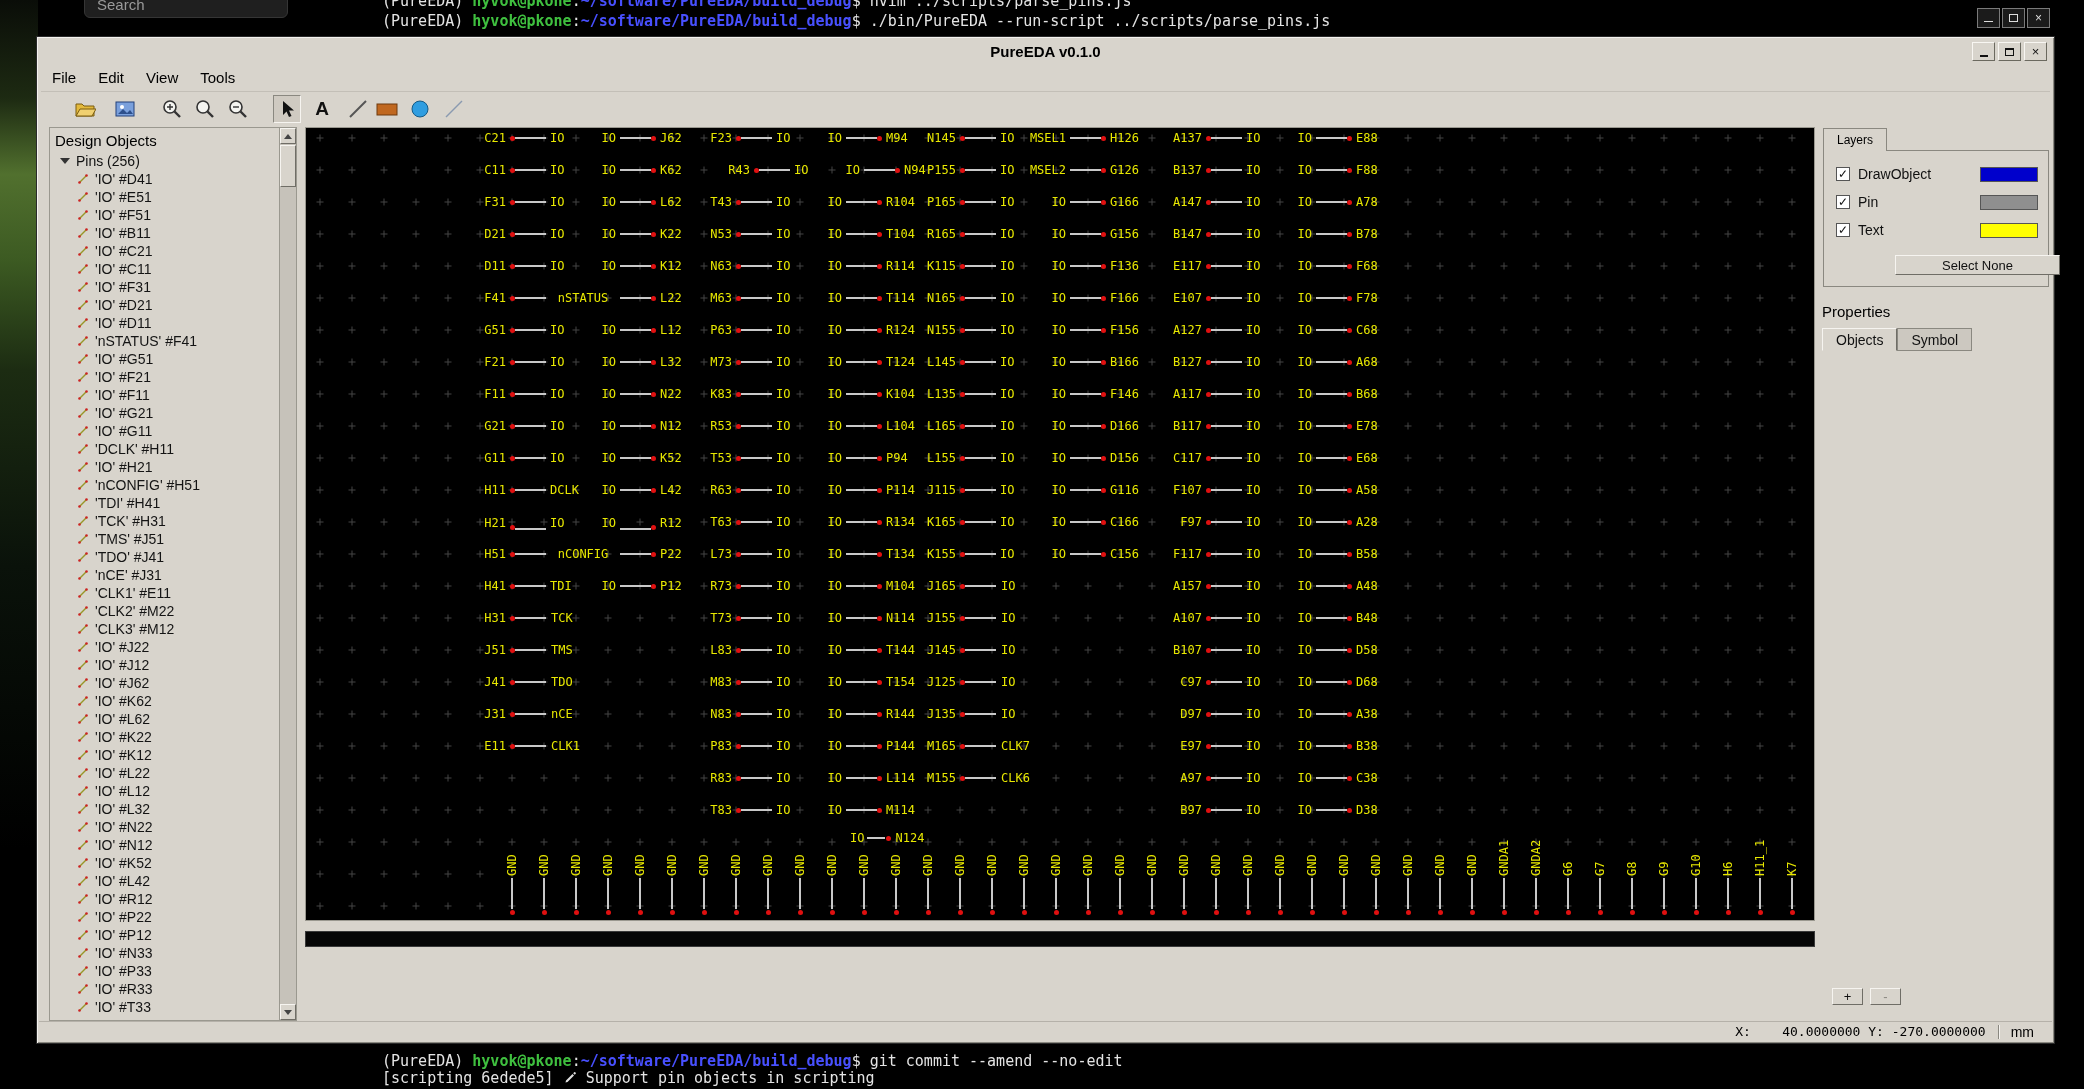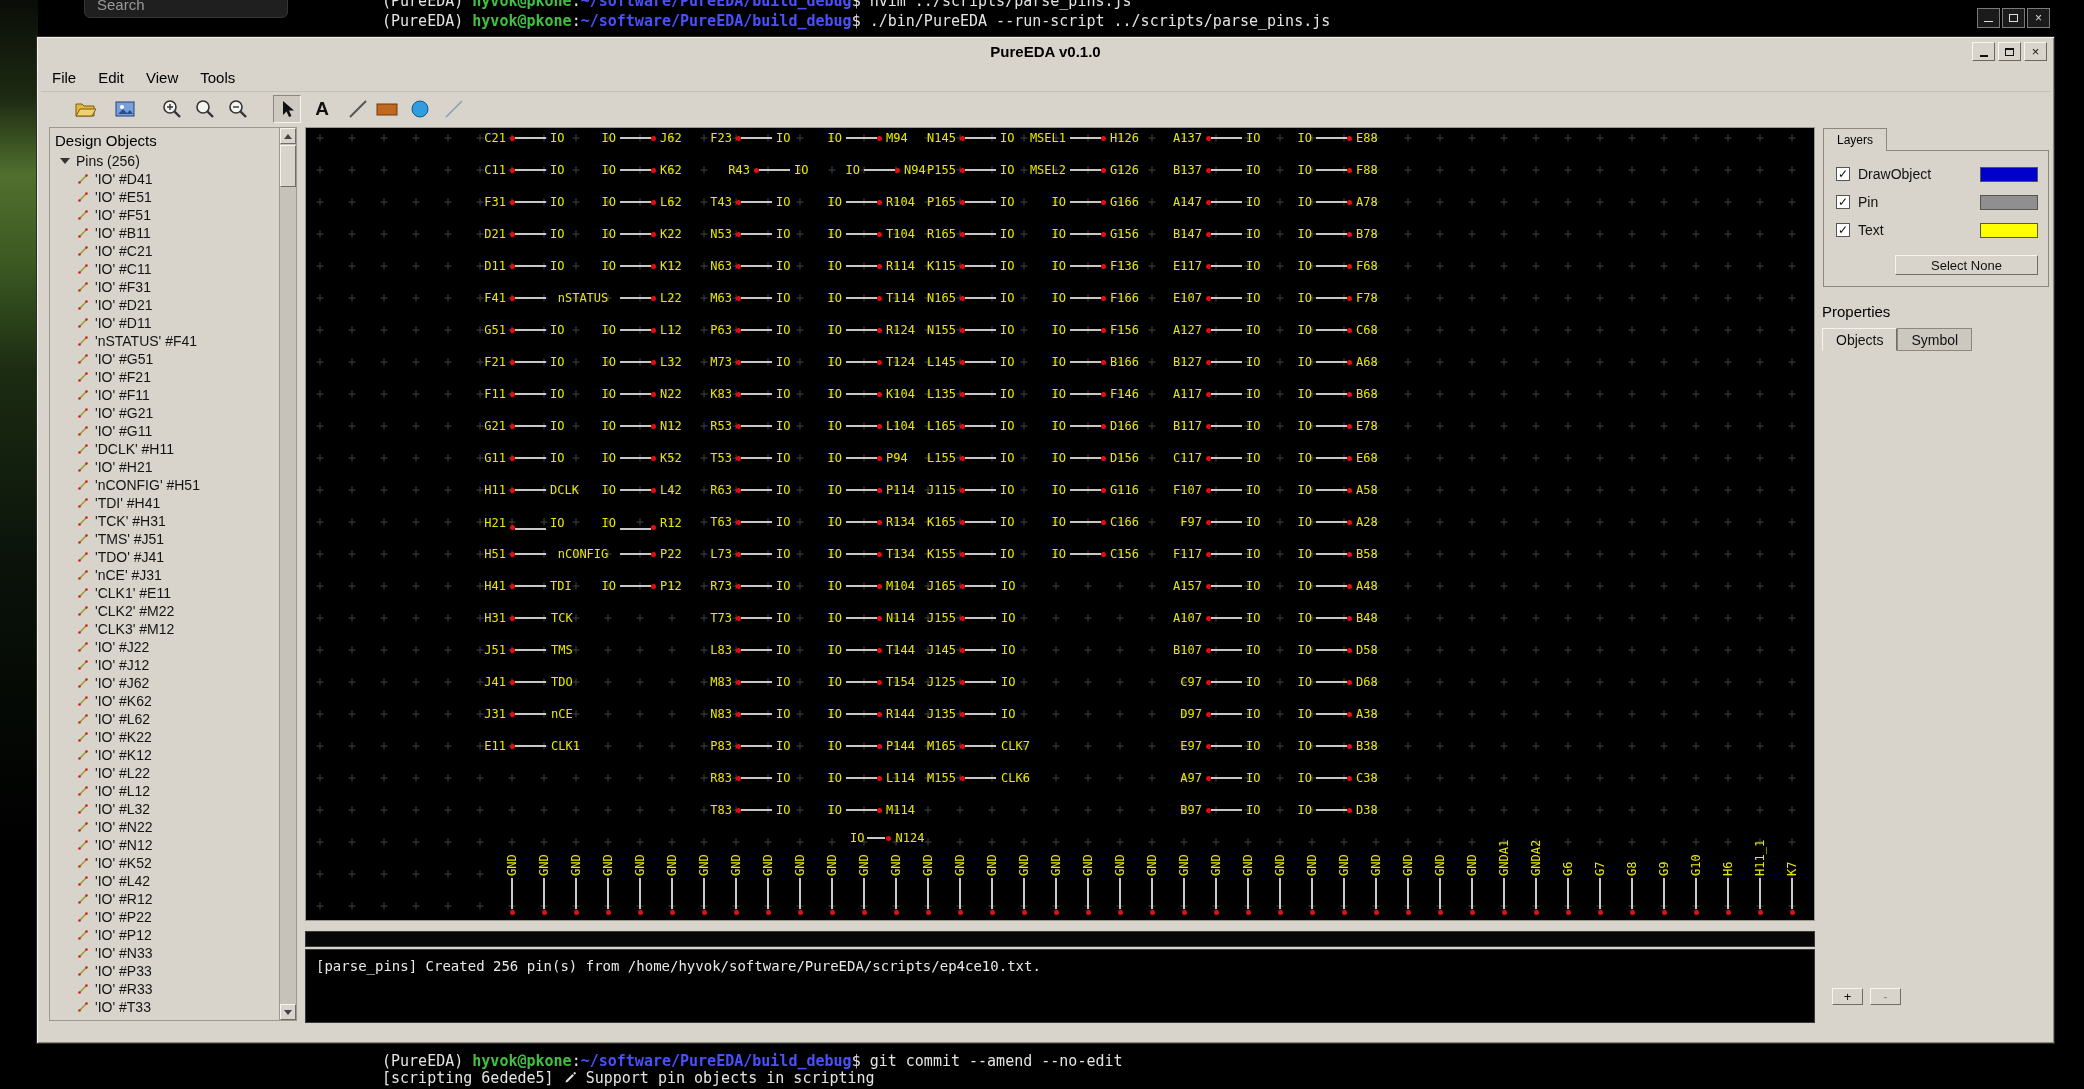--- a/index.html
+++ b/index.html
@@ -71,21 +71,21 @@
 
   #hscroll{position:absolute;left:268px;top:894px;width:1510px;height:16px;background:#060606;border:1px solid #3a3a3a;}
   #console{position:absolute;left:268px;top:912px;width:1510px;height:74px;background:#000;border:1px solid #3a3a3a;color:#e8e8e8;font-family:"DejaVu Sans Mono",monospace;font-size:14px;padding:8px 10px;}
 
   
   #layers-tab{position:absolute;left:1786px;top:91px;width:64px;height:23px;background:#d8d4cc;border:1px solid #8a8880;border-bottom:none;font-size:12px;display:flex;align-items:center;justify-content:center;z-index:2;}
   #layers-box{position:absolute;left:1786px;top:113px;width:226px;height:137px;border:1px solid #8a8880;background:#d8d4cc;}
   .layer-row{position:absolute;left:12px;width:202px;height:18px;display:flex;align-items:center;gap:8px;font-size:14px;color:#111;}
   .cbx{width:14px;height:14px;background:#fff;border:1px solid #555;display:flex;align-items:center;justify-content:center;font-size:12px;line-height:1;color:#111;flex:none;}
   .swatch{margin-left:auto;width:58px;height:15px;border:1px solid #555;flex:none;}
-  .btn-sn{position:absolute;left:71px;top:104px;width:143px;height:20px;background:#d8d4cc;border:1px solid;border-color:#f6f4f0 #6f6d66 #6f6d66 #f6f4f0;font-size:13px;color:#111;display:flex;align-items:center;justify-content:center;}
+  .btn-sn{position:absolute;left:71px;top:104px;width:165px;height:20px;background:#d8d4cc;border:1px solid;border-color:#f6f4f0 #6f6d66 #6f6d66 #f6f4f0;font-size:13px;color:#111;display:flex;align-items:center;justify-content:center;}
   #props-label{position:absolute;left:1785px;top:266px;font-size:15px;color:#000;}
   #props-tabs{position:absolute;left:1785px;top:291px;height:23px;display:flex;}
   .ptab{height:23px;padding:0 13px;font-size:14px;display:flex;align-items:center;border:1px solid #8a8880;background:#ccc8c0;color:#111;}
   .ptab.active{background:#d8d4cc;border-color:#f6f4f0 #6f6d66 #d8d4cc #f6f4f0;}
   #props-table{position:absolute;left:1785px;top:313px;width:228px;height:632px;border:1px solid #8a8880;background:#fff;}
   #props-header{display:flex;height:21px;}
   .pth{flex:1;background:#d8d4cc;border:1px solid;border-color:#f6f4f0 #6f6d66 #6f6d66 #f6f4f0;font-size:13px;color:#111;display:flex;align-items:center;justify-content:center;}
   #props-body{position:absolute;left:0;top:21px;right:0;bottom:0;background:#fff;}
   .pbtn{position:absolute;width:31px;height:17px;background:#d8d4cc;border:1px solid;border-color:#f6f4f0 #6f6d66 #6f6d66 #f6f4f0;font-size:13px;line-height:1;color:#111;font-family:"Liberation Sans",sans-serif;}
   #prop-add{left:1795px;top:951px;}
@@ -802,23 +802,20 @@
         <span class="vlabel">K7</span>
         <span class="vwire"></span>
         <span class="vdot"></span>
         <span class="vnum">7</span>
       </div>
       <div class="pin-row" style="left: 544px; top: 702px;"><span class="pname">IO</span><span class="pwire short"></span><span class="pdot"></span><span class="plab pr">N124</span></div>
     </div>
 
   <div id="hscroll"></div>
 
-  <div id="console">
-    <span>[parse_pins] Created 256 pin(s) from /home/hyvok/software/PureEDA/scripts/ep4ce10.txt.</span>
-  </div>
 
   <div id="layers-tab">
     <span>Layers</span>
   </div>
   <div id="layers-box">
       <div class="layer-row" style="top: 14px;">
         <span class="cbx">✓</span>
         <span class="layer-label">DrawObject</span>
         <span class="swatch" style="background: rgb(0, 0, 204);"></span>
       </div>
@@ -836,13 +833,18 @@
     </div>
 
   <div id="props-label">Properties</div>
   <div id="props-tabs">
       <span class="ptab active">Objects</span>
       <span class="ptab">Symbol</span>
     </div>
   <button id="prop-add" class="pbtn">+</button>
   <button id="prop-del" class="pbtn">-</button>
 
+  <div id="statusbar">
+    <span id="coords" class="mono">X:    40.0000000 Y: -270.0000000</span>
+    <span class="vsep"></span>
+    <span id="unit">mm</span>
+  </div>
 </div>
 
 </body></html>

